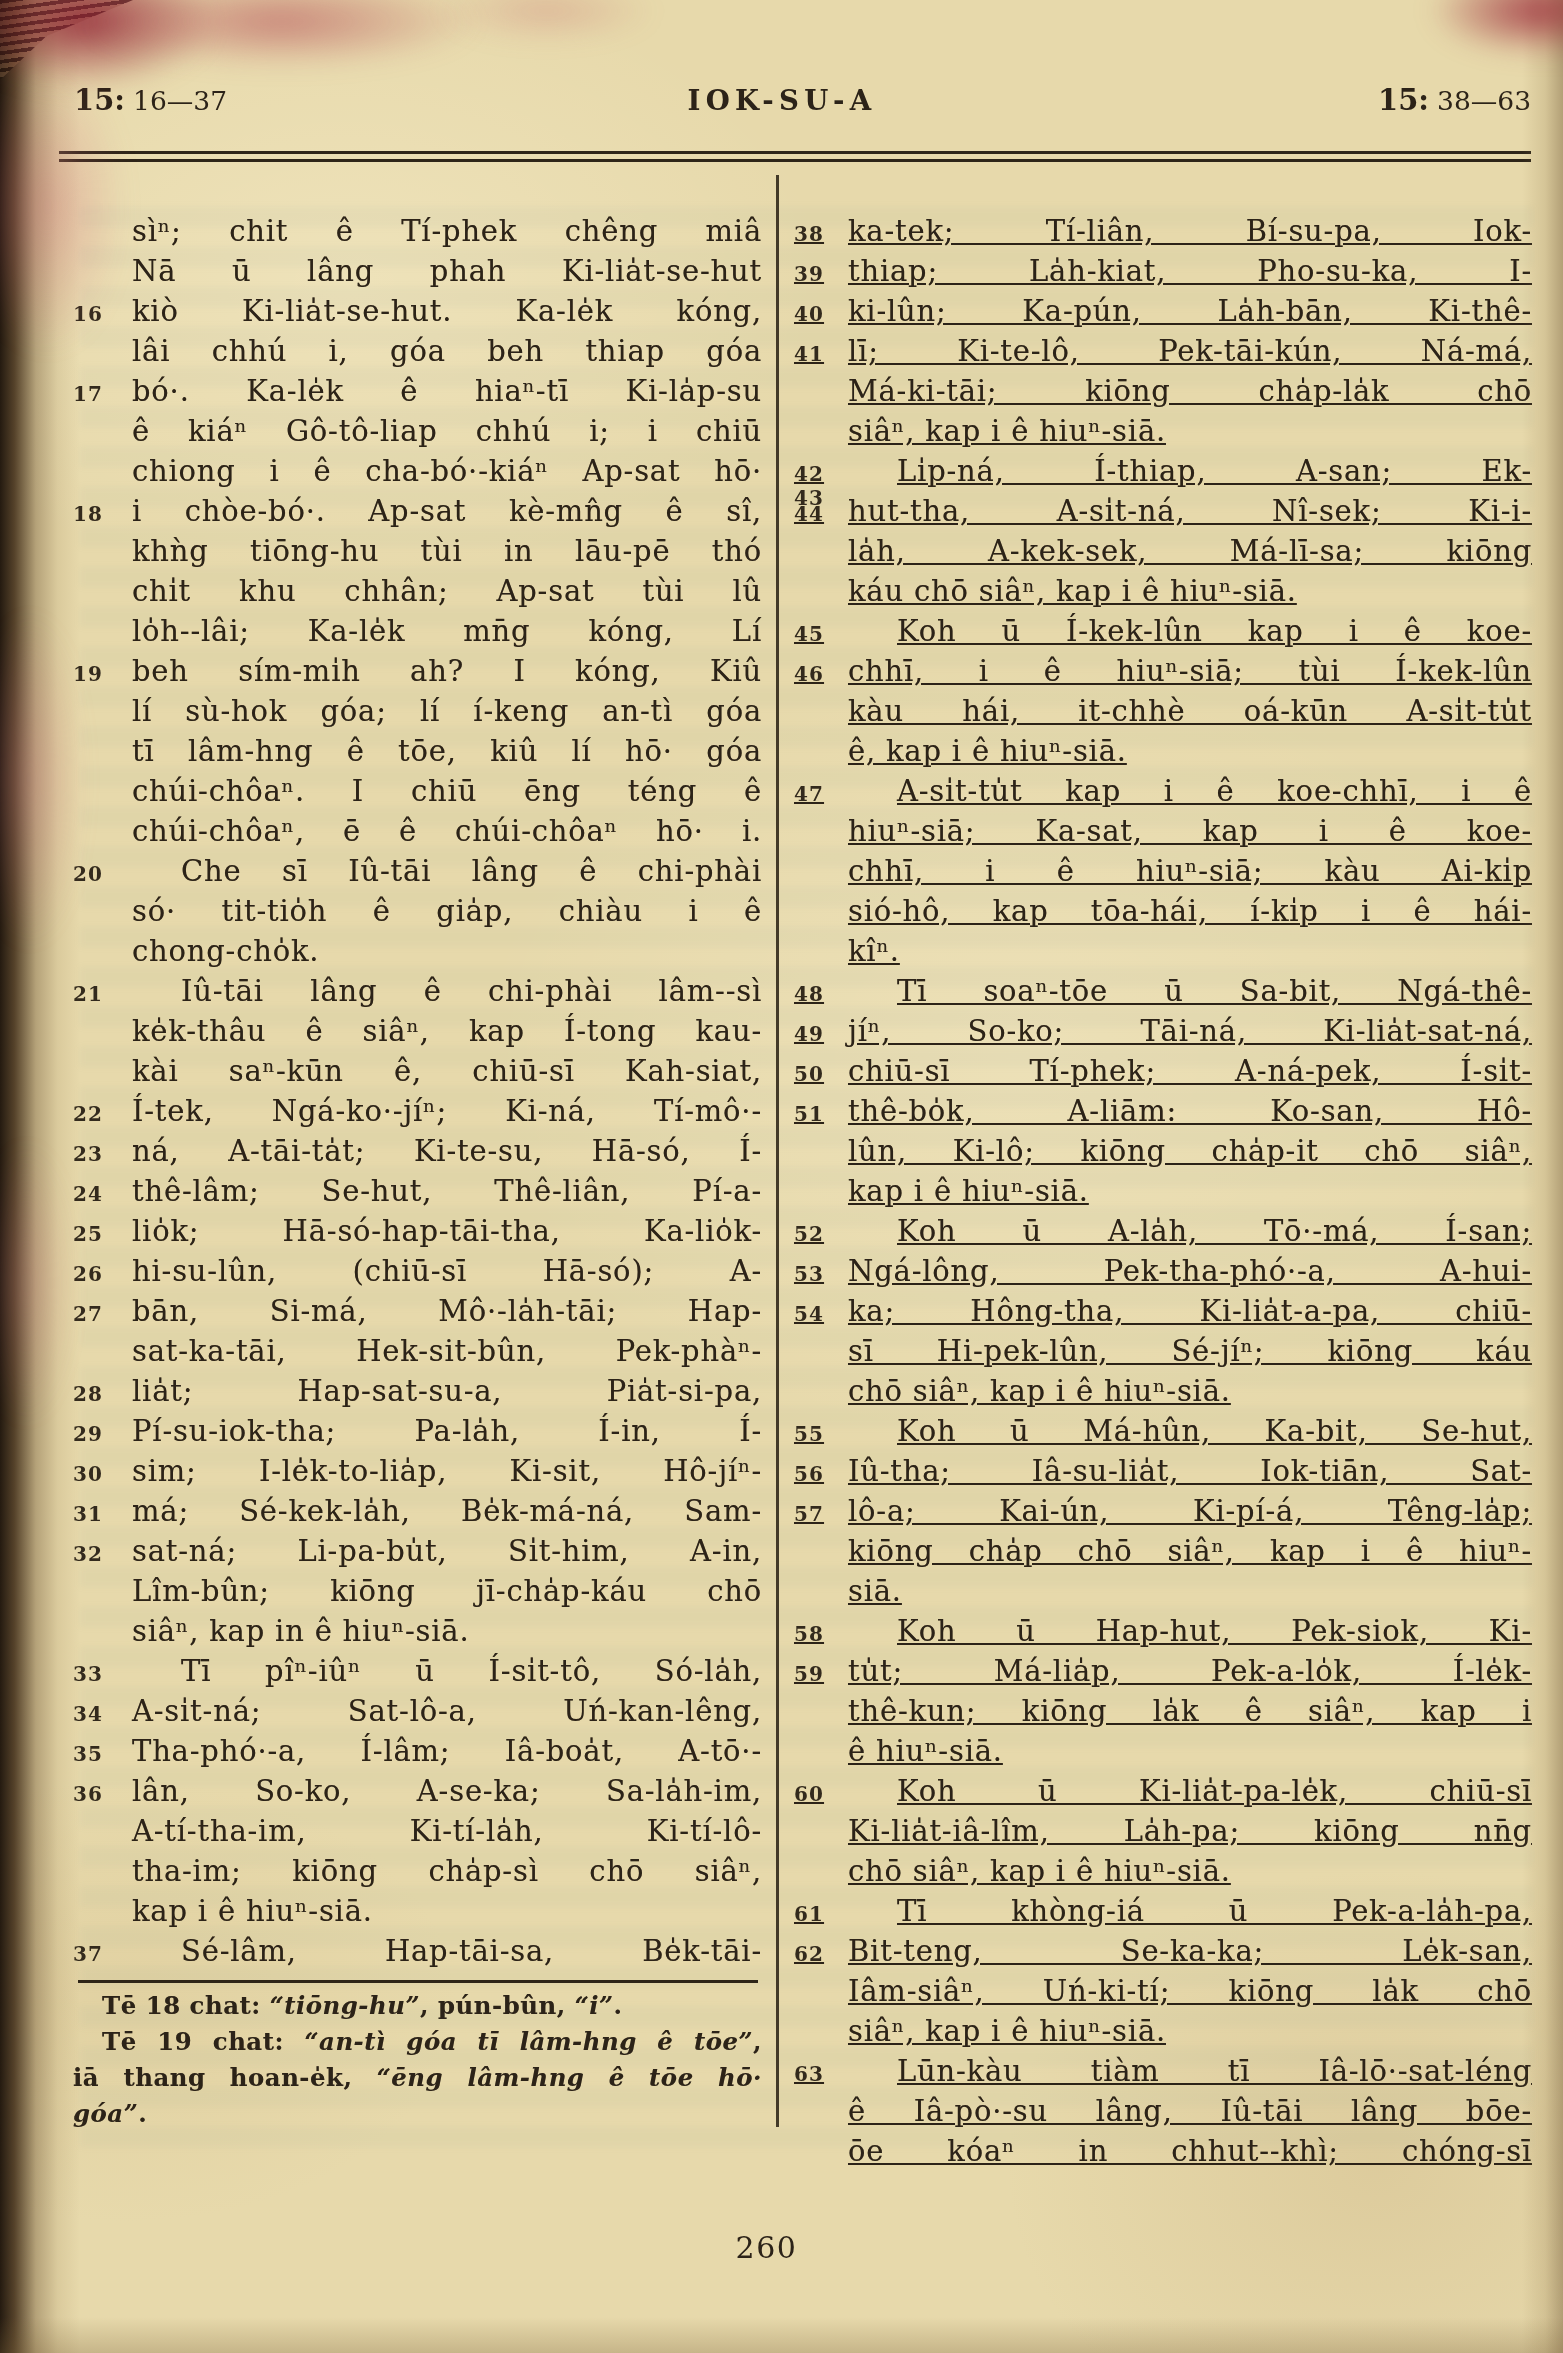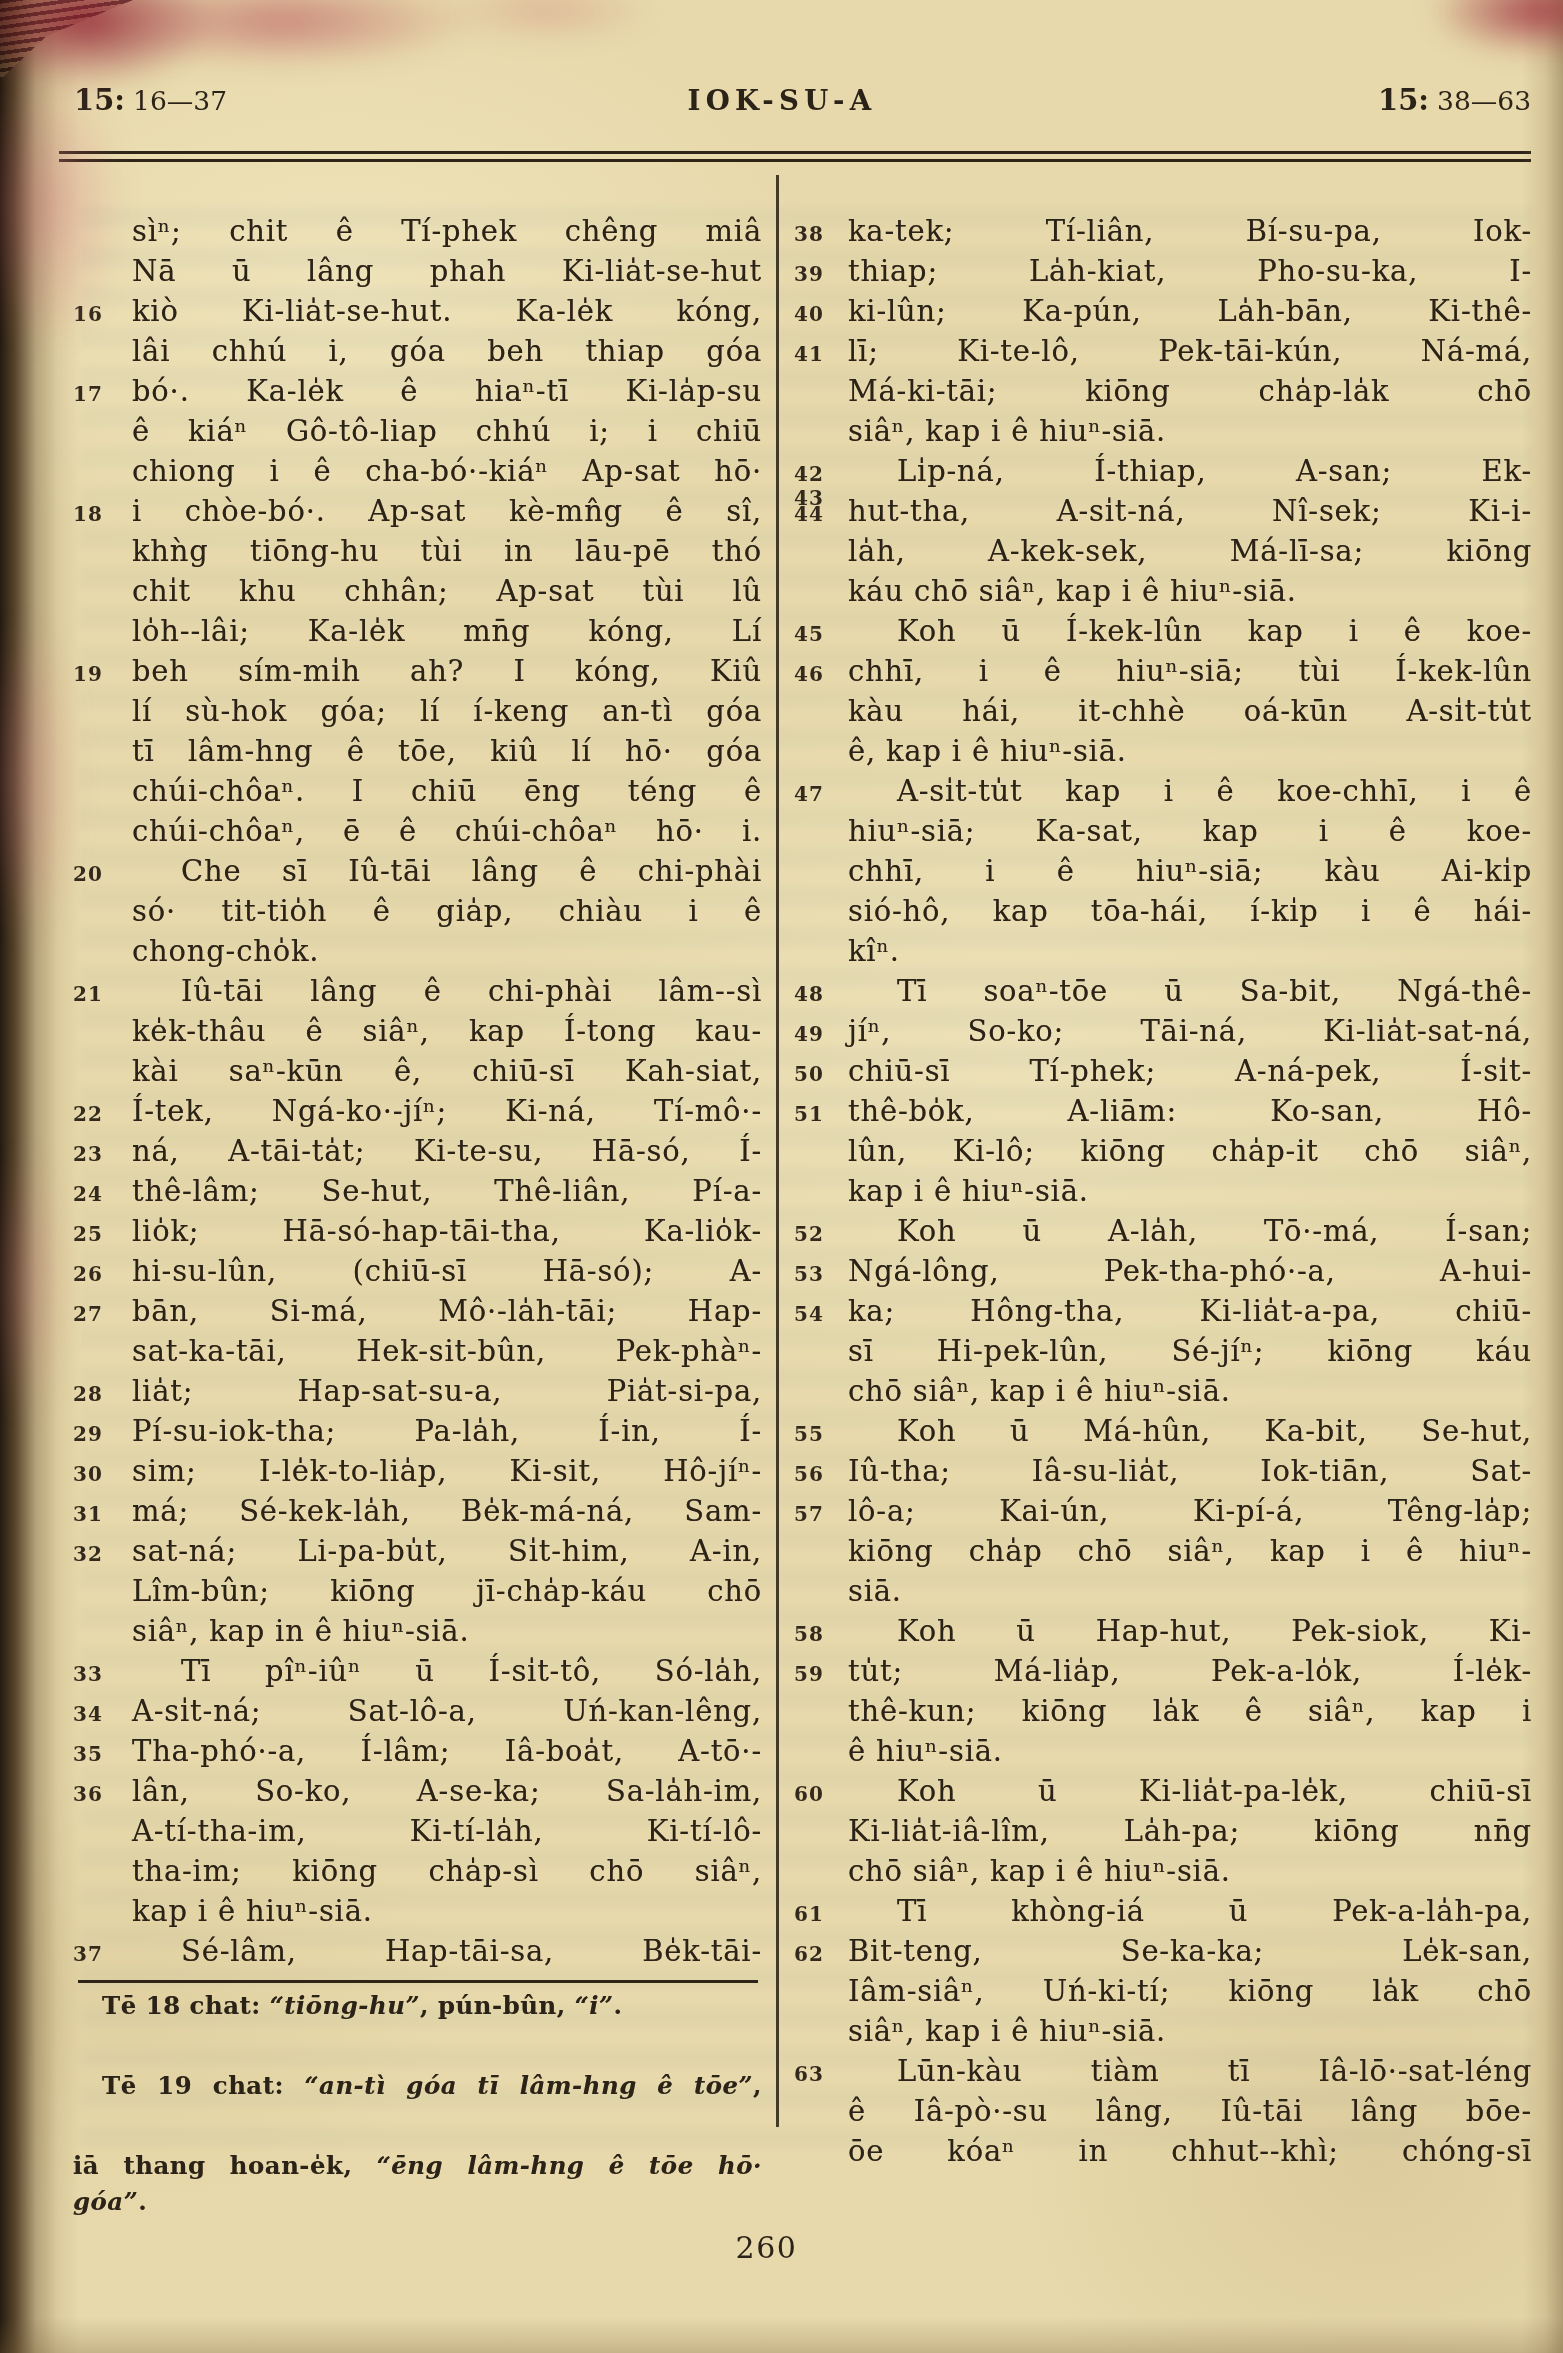--- a/index.html
+++ b/index.html
@@ -46,35 +46,35 @@
   .head-right{position:absolute;right:33px;top:0;}
   .head-title{position:absolute;left:0;top:1.1px;width:100%;text-align:center;font-weight:bold;letter-spacing:5.3px;font-size:27.6px;}
   .chap{font-weight:bold;font-size:29px;}
   .range{font-size:26.5px;margin-left:8px;}
   .double-rule{position:absolute;left:59px;top:151px;width:1472px;height:4.8px;
     border-top:3.7px solid #2e2518;border-bottom:3.7px solid #2e2518;}
   .divider{position:absolute;left:776px;top:175px;width:3.2px;height:1952px;background:rgba(44,35,22,.88);}
   
   .col{position:absolute;}
   .col-left{left:73px;top:211px;width:689px;}
-  .col-right{left:794px;top:211px;width:738px;}
+  .col-right{left:794px;top:211px;width:738px;text-decoration:underline;}
   .line{display:flex;align-items:baseline;height:40px;}
   .vnum{flex:0 0 59px;position:relative;font-weight:bold;font-size:20px;color:#332a1d;letter-spacing:1.1px;}
   .col-right .vnum{flex:0 0 54px;}
   .vnum2{position:absolute;left:0;top:24.4px;font-weight:bold;font-size:20px;}
   .vtext{flex:1;font-size:29px;line-height:40px;letter-spacing:0.8px;
     text-align:justify;text-align-last:justify;white-space:normal;
     text-shadow:0 0 0.5px rgba(60,45,25,.45);}
   .line.end .vtext{text-align-last:left;}
   .line.ind .vtext{padding-left:49px;}
   
   .fn-rule{margin:8.5px 0 5.3px 5.3px;width:680px;border-top:3.7px solid #2e2518;}
   .fn-line{font-size:24.4px;line-height:36px;letter-spacing:0.5px;text-shadow:0 0 0.5px rgba(60,45,25,.4);font-weight:bold;}
   .fn-line.ind{padding-left:29px;}
-  .fn-line.just{text-align:justify;text-align-last:justify;margin-top:44px;}
+  .fn-line.just{text-align:justify;text-align-last:justify;}
   .fn-line .it{font-style:italic;}
   .page-number{position:absolute;left:0;top:2230px;width:1533px;text-align:center;font-size:30px;letter-spacing:1.6px;}
 </style>
 </head>
 <body>
 
 <div class="page">
   <div class="ghost"></div>
 
   <div class="running-head">

